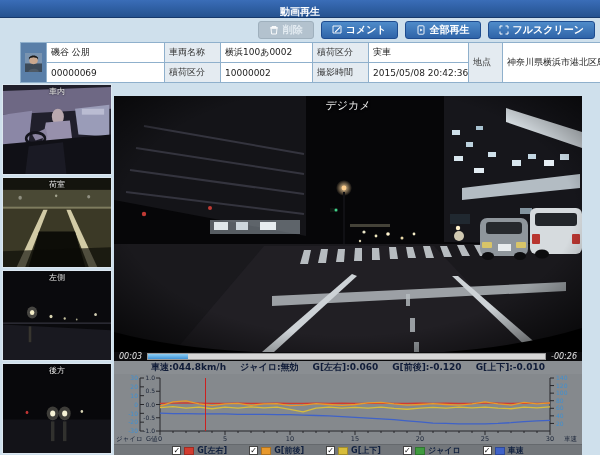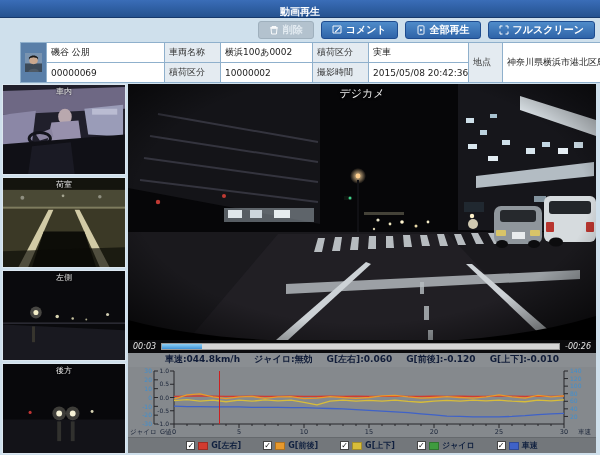--- a/index.html
+++ b/index.html
@@ -19,28 +19,28 @@
   .btn.disabled{background:#b3c2ce;border-color:#9fb0bd;color:#e3ebf1;cursor:default;}
 
   
   table.info{width:596px;margin:0 20px;border-collapse:collapse;table-layout:fixed;font-size:9px;color:#222;background:#fff;}
   table.info td{border:1px solid #8fb0cc;height:20px;padding:0 4px;overflow:hidden;white-space:nowrap;}
   table.info td.lab{background:#e4ebf1;color:#333;}
   td.photo{padding:0;background:#5a7fa8;}
   .avatar{width:100%;height:100%;display:block;}
 
   
-  .content{display:flex;gap:2px;padding:1px 4px 0 2px;height:371px;}
+  .content{display:flex;gap:2px;padding:1px 18px 0 2px;height:371px;}
   .thumbcol{width:126px;display:flex;flex-direction:column;gap:2px;}
   .thumb{flex:1;position:relative;background:#000;border:1px solid #dce7f0;cursor:pointer;}
   .thumb svg{width:100%;height:100%;display:block;}
   .camlabel{position:absolute;top:1px;left:0;right:0;text-align:center;color:#e8e8e8;font-size:8px;text-shadow:0 0 2px #000;}
 
   .maincol{flex:1;display:flex;flex-direction:column;}
-  .video{position:relative;height:256px;background:#000;}
+  .video{position:relative;height:256px;background:#000;margin-top:12px;}
   .video svg{width:100%;height:100%;display:block;}
   .vidlabel{position:absolute;top:2px;left:0;right:0;text-align:center;color:#efefef;font-size:11px;text-shadow:0 0 3px #000;}
 
   .timeline{height:13px;background:#0b0b0d;display:flex;align-items:center;gap:5px;padding:0 5px;font-style:italic;}
   .timeline .tm{color:#e6e6e6;font-size:8px;}
   .track{flex:1;height:7px;background:#d7d7d7;border:1px solid #9a9a9a;position:relative;cursor:pointer;}
   .fill{position:absolute;left:0;top:0;bottom:0;background:linear-gradient(#8fd0f5,#3f93d6);}
 
   .statusbar{height:14px;background:#8a8e92;display:flex;align-items:flex-start;justify-content:center;gap:14px;
              font-size:9px;font-weight:bold;color:#101c38;}

